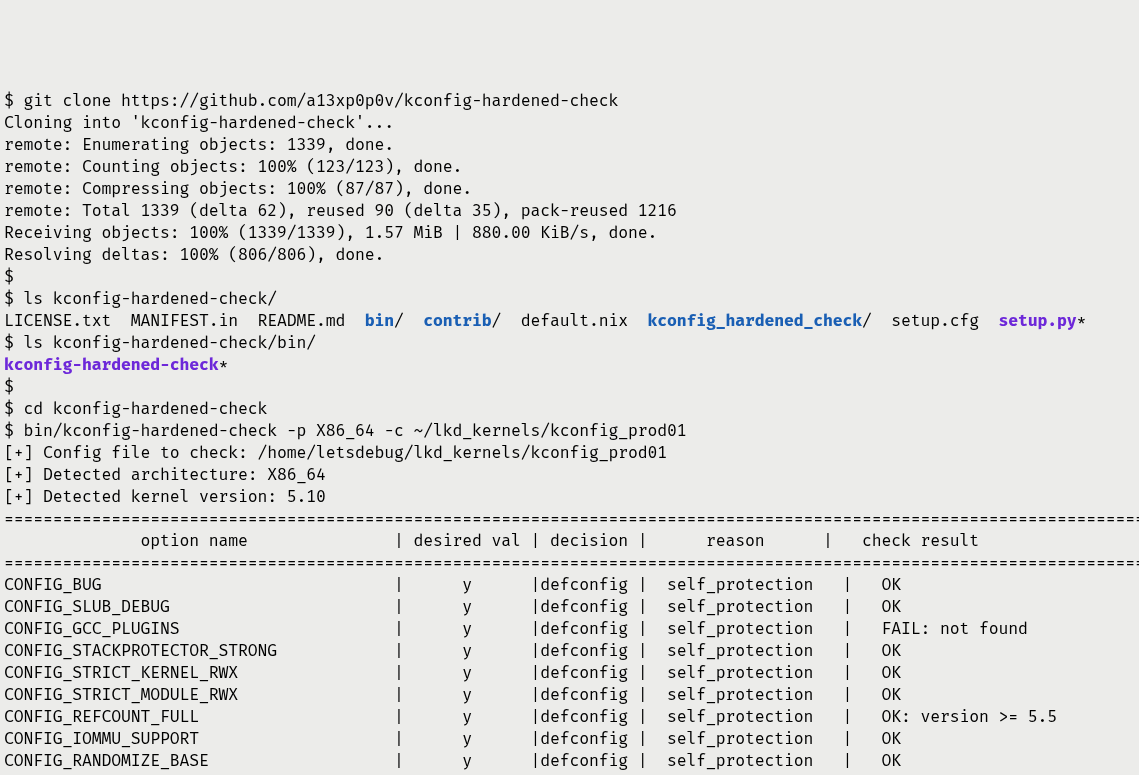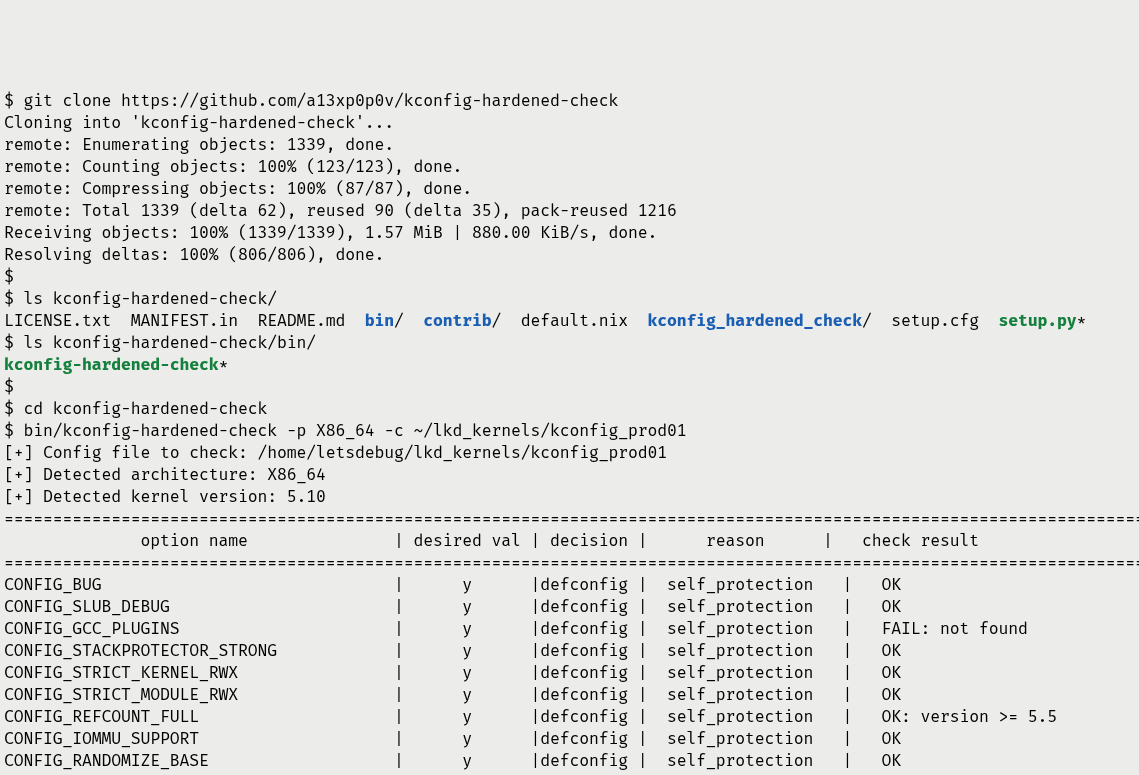--- a/index.html
+++ b/index.html
@@ -14,21 +14,21 @@
       background: #ececea;
       color: #000;
       white-space: pre;
       padding: 2px 0 0 4px;
       overflow: hidden;
       width: 1139px;
       height: 775px;
       letter-spacing: -0.15px;
     }
     .dir { color: #1a5fb4; font-weight: bold; text-align: center; }
-    .exec { color: #15803d; font-weight: bold; }
+    .exec { color: #6d28d9; font-weight: bold; }
     .line { display: block; }
   </style>
 </head>
 <body>
 
 
 
 <div id="terminal"><span class="line"><span>$ git clone https://github.com/a13xp0p0v/kconfig-hardened-check</span></span><span class="line"><span>Cloning into 'kconfig-hardened-check'...</span></span><span class="line"><span>remote: Enumerating objects: 1339, done.</span></span><span class="line"><span>remote: Counting objects: 100% (123/123), done.</span></span><span class="line"><span>remote: Compressing objects: 100% (87/87), done.</span></span><span class="line"><span>remote: Total 1339 (delta 62), reused 90 (delta 35), pack-reused 1216</span></span><span class="line"><span>Receiving objects: 100% (1339/1339), 1.57 MiB | 880.00 KiB/s, done.</span></span><span class="line"><span>Resolving deltas: 100% (806/806), done.</span></span><span class="line"><span>$</span></span><span class="line"><span>$ ls kconfig-hardened-check/</span></span><span class="line"><span>LICENSE.txt  MANIFEST.in  README.md  </span><span class="dir">bin</span><span>/  </span><span class="dir">contrib</span><span>/  default.nix  </span><span class="dir">kconfig_hardened_check</span><span>/  setup.cfg  </span><span class="exec">setup.py</span><span>*</span></span><span class="line"><span>$ ls kconfig-hardened-check/bin/</span></span><span class="line"><span class="exec">kconfig-hardened-check</span><span>*</span></span><span class="line"><span>$</span></span><span class="line"><span>$ cd kconfig-hardened-check</span></span><span class="line"><span>$ bin/kconfig-hardened-check -p X86_64 -c ~/lkd_kernels/kconfig_prod01</span></span><span class="line"><span>[+] Config file to check: /home/letsdebug/lkd_kernels/kconfig_prod01</span></span><span class="line"><span>[+] Detected architecture: X86_64</span></span><span class="line"><span>[+] Detected kernel version: 5.10</span></span><span class="line"><span>=================================================================================================================================</span></span><span class="line"><span>              option name               | desired val | decision |      reason      |   check result</span></span><span class="line"><span>=================================================================================================================================</span></span><span class="line"><span>CONFIG_BUG                              |      y      |defconfig |  self_protection   |   OK</span></span><span class="line"><span>CONFIG_SLUB_DEBUG                       |      y      |defconfig |  self_protection   |   OK</span></span><span class="line"><span>CONFIG_GCC_PLUGINS                      |      y      |defconfig |  self_protection   |   FAIL: not found</span></span><span class="line"><span>CONFIG_STACKPROTECTOR_STRONG            |      y      |defconfig |  self_protection   |   OK</span></span><span class="line"><span>CONFIG_STRICT_KERNEL_RWX                |      y      |defconfig |  self_protection   |   OK</span></span><span class="line"><span>CONFIG_STRICT_MODULE_RWX                |      y      |defconfig |  self_protection   |   OK</span></span><span class="line"><span>CONFIG_REFCOUNT_FULL                    |      y      |defconfig |  self_protection   |   OK: version &gt;= 5.5</span></span><span class="line"><span>CONFIG_IOMMU_SUPPORT                    |      y      |defconfig |  self_protection   |   OK</span></span><span class="line"><span>CONFIG_RANDOMIZE_BASE                   |      y      |defconfig |  self_protection   |   OK</span></span><span class="line"><span>CONFIG_THREAD_INFO_IN_TASK              |      y      |defconfig |  self_protection   |   OK</span></span></div>
 
 

